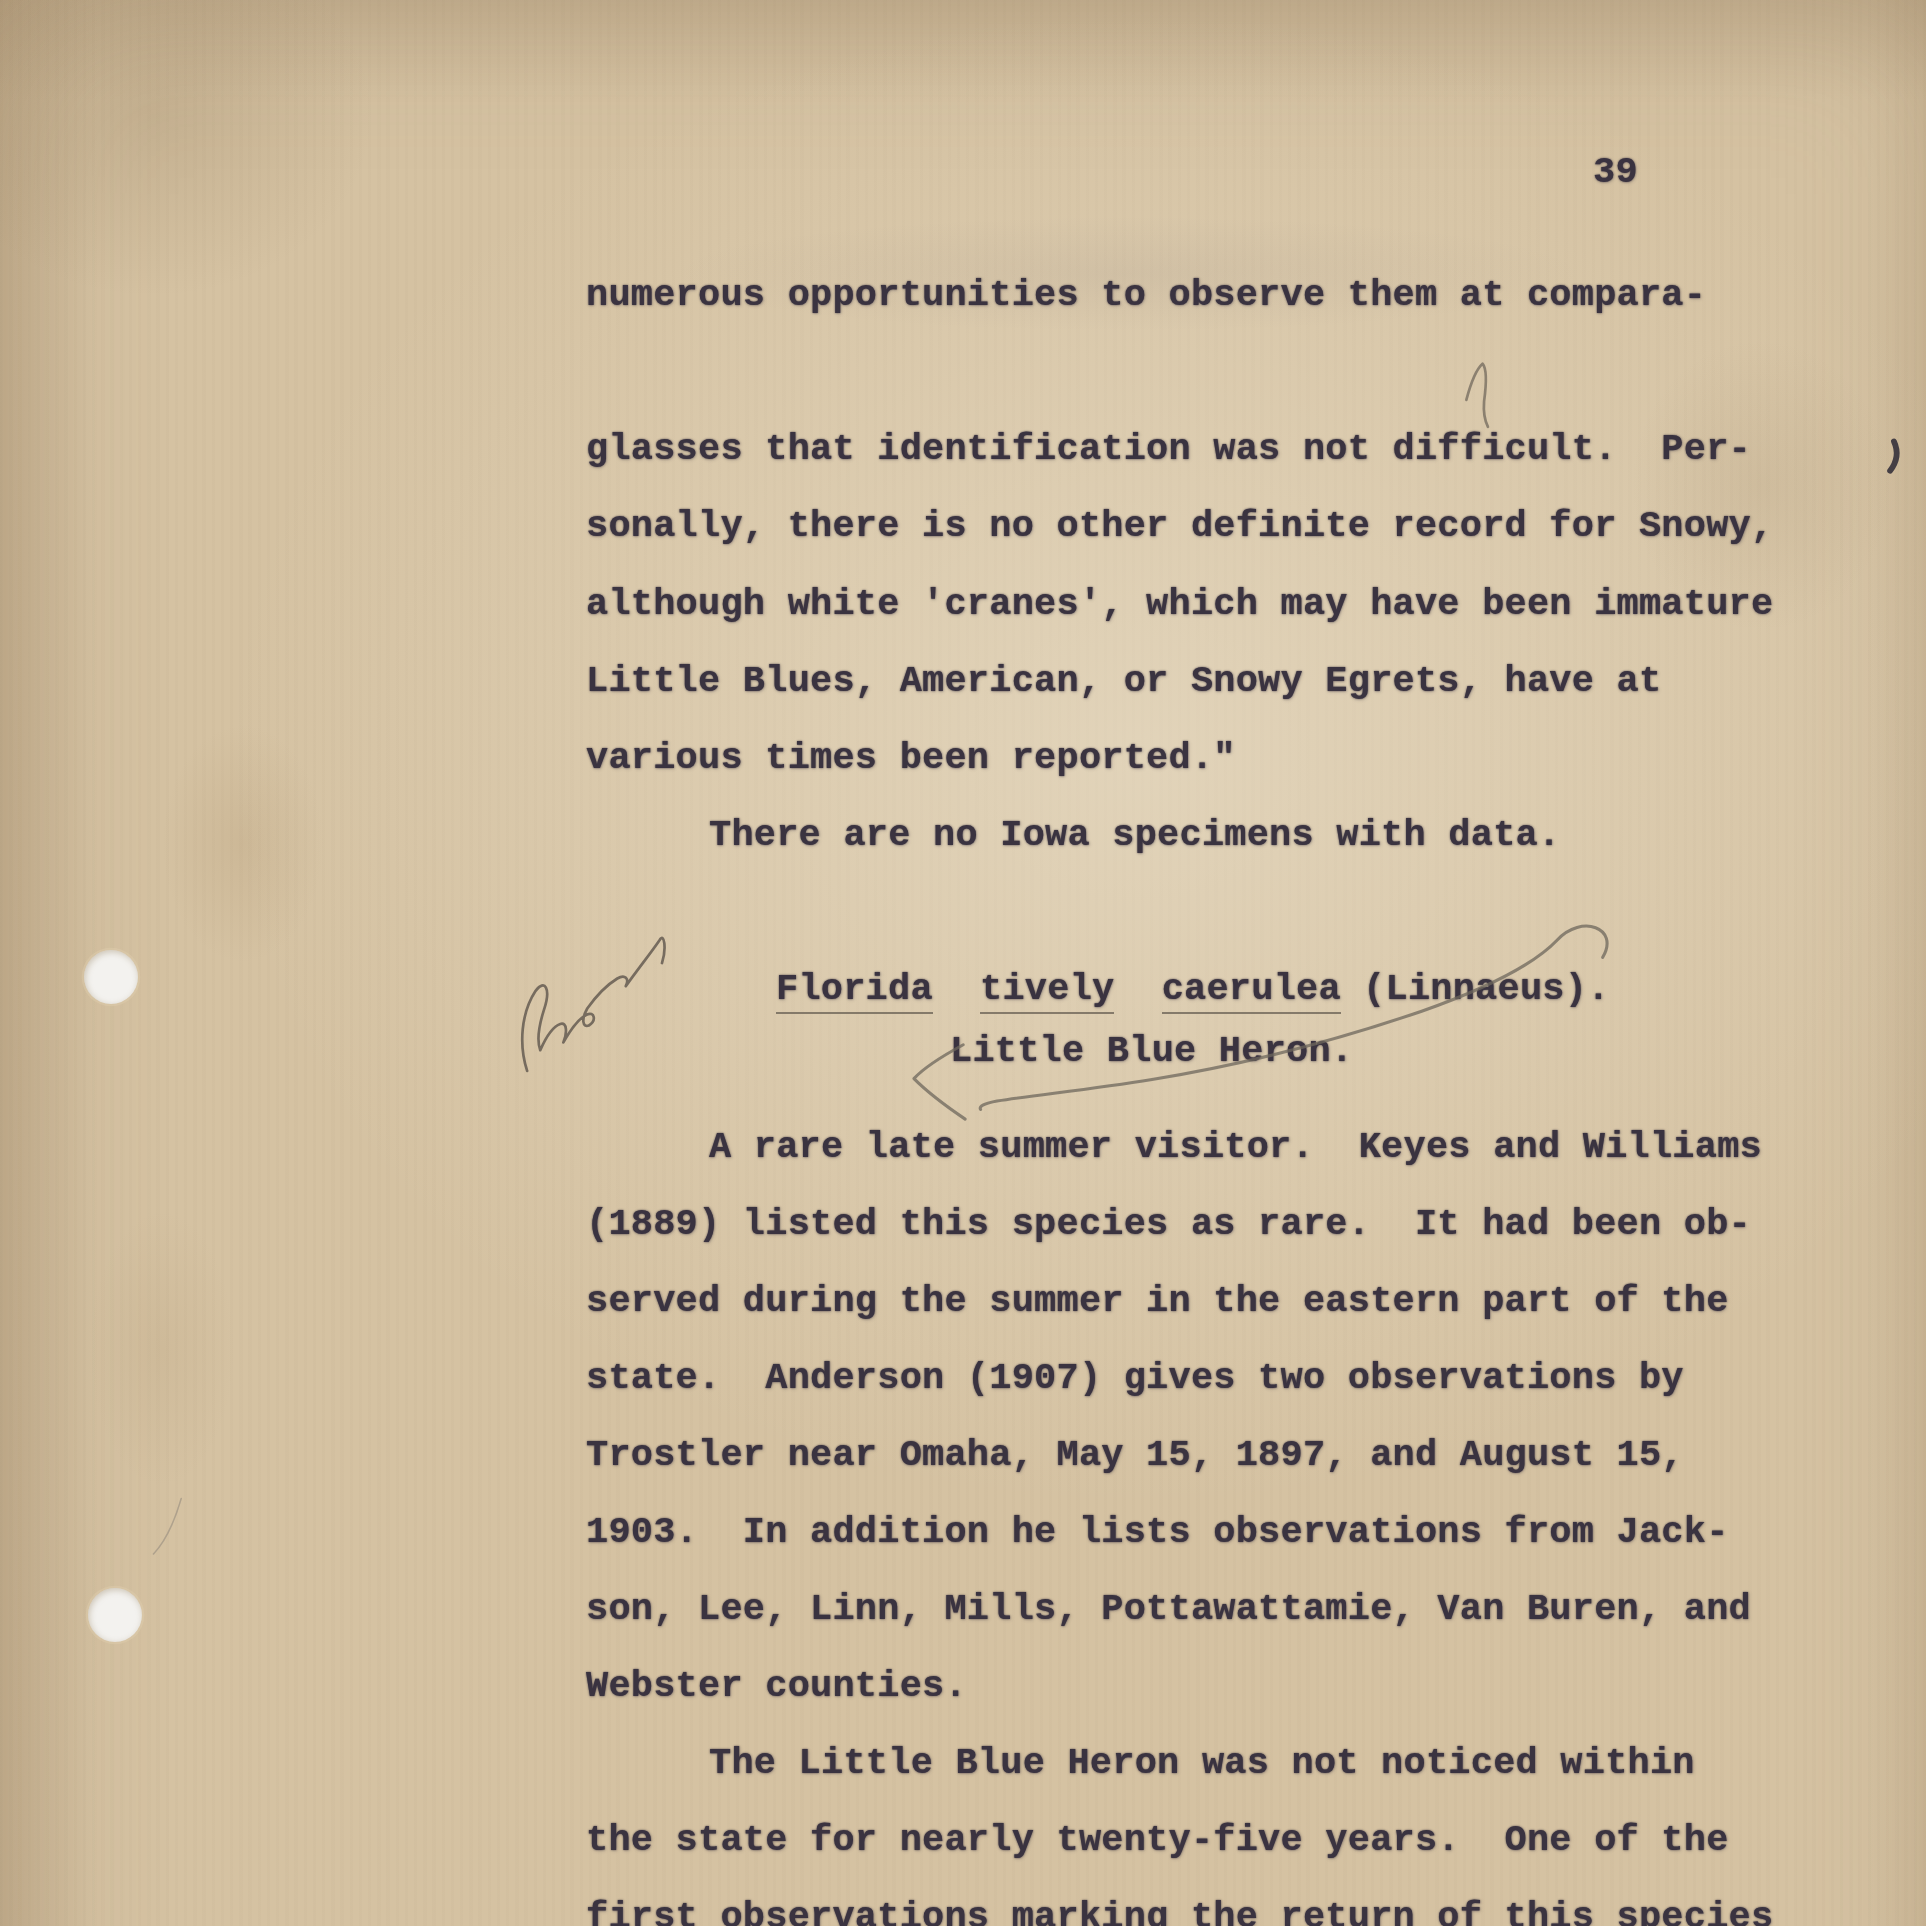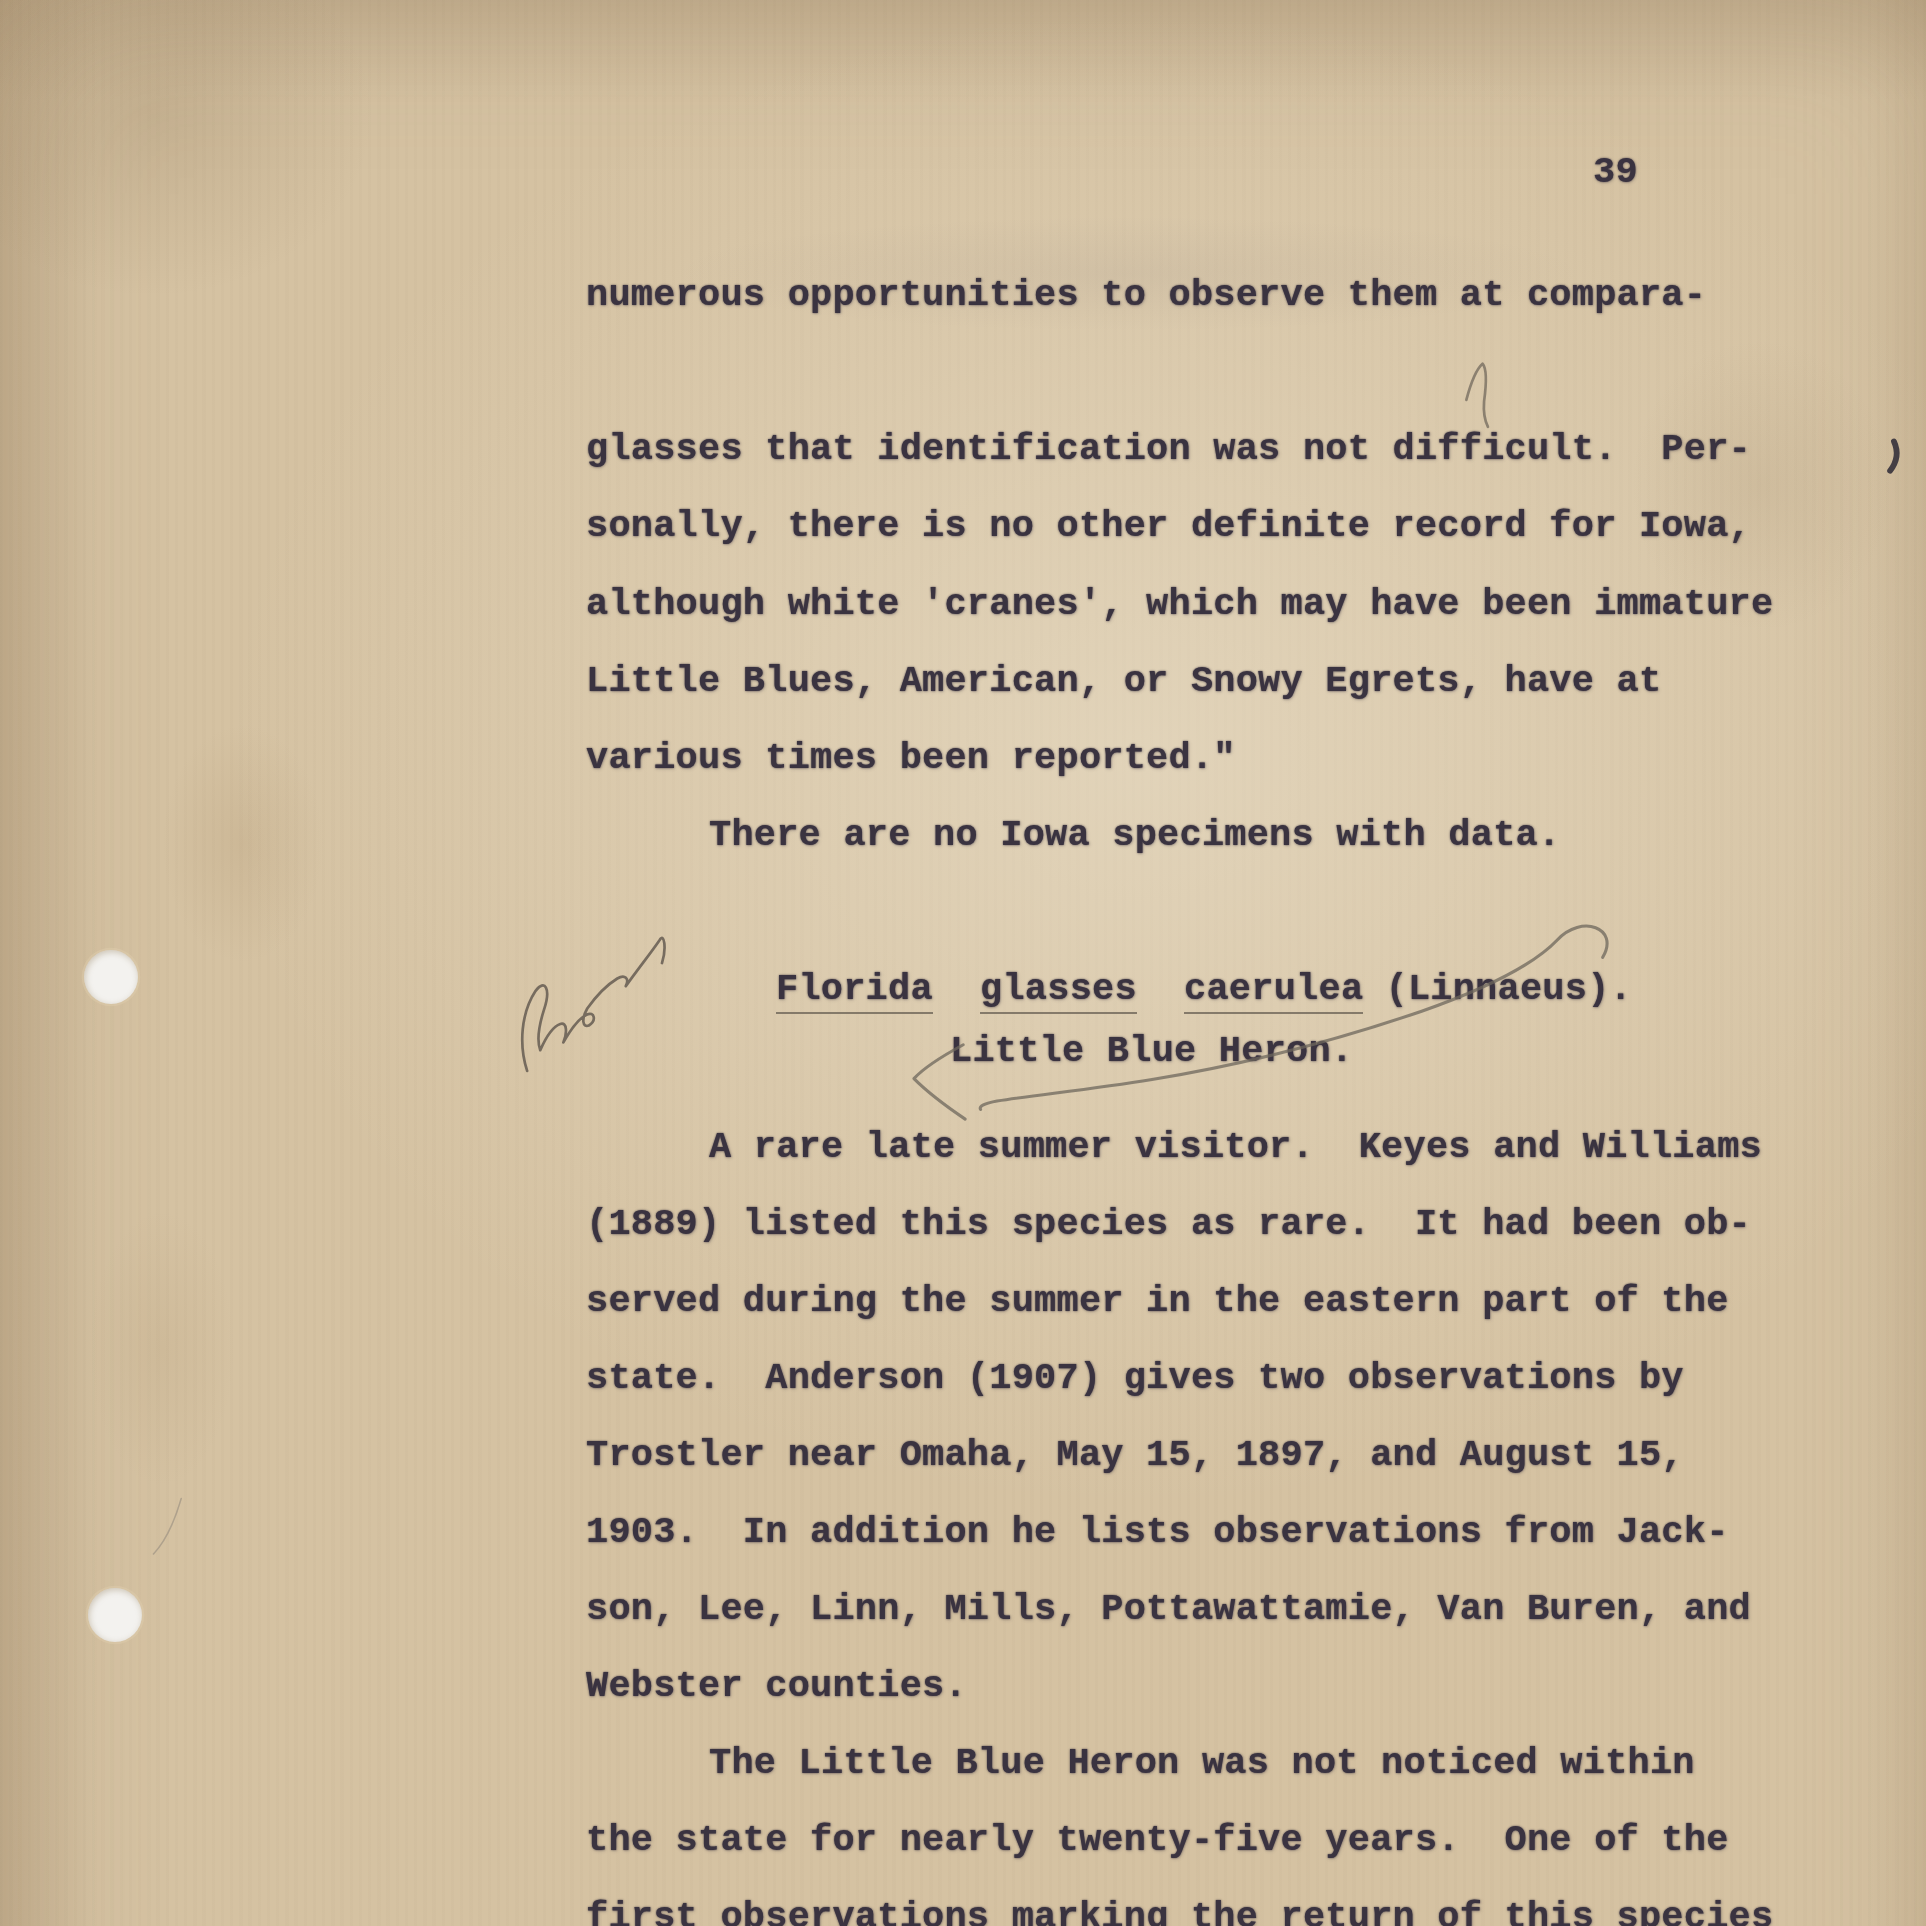--- a/index.html
+++ b/index.html
@@ -75,27 +75,27 @@
   <div class="stain" id="stain5"></div>
 
   <div class="hole" id="hole1"></div>
   <div class="hole" id="hole2"></div>
 
   <div class="typed-layer">
     <div class="line pagenum" style="top:154px">39</div>
 
     <div class="line" style="top:277px">numerous opportunities to observe them at compara-</div>
     <div class="line" style="top:431px">glasses that identification was not difficult.  Per-</div>
-    <div class="line" style="top:508px">sonally, there is no other definite record for Iowa,</div>
+    <div class="line" style="top:508px">sonally, there is no other definite record for Snowy,</div>
     <div class="line" style="top:586px">although white 'cranes', which may have been immature</div>
     <div class="line" style="top:663px">Little Blues, American, or Snowy Egrets, have at</div>
     <div class="line" style="top:740px">various times been reported."</div>
     <div class="line indent" style="top:817px">There are no Iowa specimens with data.</div>
 
-    <div class="line heading" style="top:971px"><span class="uw">Florida</span><span class="uw">glasses</span><span class="uw">caerulea</span><span>(Linnaeus).</span></div>
+    <div class="line heading" style="top:971px"><span class="uw">Florida</span><span class="uw">tively</span><span class="uw">caerulea</span><span>(Linnaeus).</span></div>
     <div class="line subheading" style="top:1033px">Little Blue Heron.</div>
 
     <div class="line indent" style="top:1129px">A rare late summer visitor.  Keyes and Williams</div>
     <div class="line" style="top:1206px">(1889) listed this species as rare.  It had been ob-</div>
     <div class="line" style="top:1283px">served during the summer in the eastern part of the</div>
     <div class="line" style="top:1360px">state.  Anderson (1907) gives two observations by</div>
     <div class="line" style="top:1437px">Trostler near Omaha, May 15, 1897, and August 15,</div>
     <div class="line" style="top:1514px">1903.  In addition he lists observations from Jack-</div>
     <div class="line" style="top:1591px">son, Lee, Linn, Mills, Pottawattamie, Van Buren, and</div>
     <div class="line" style="top:1668px">Webster counties.</div>

